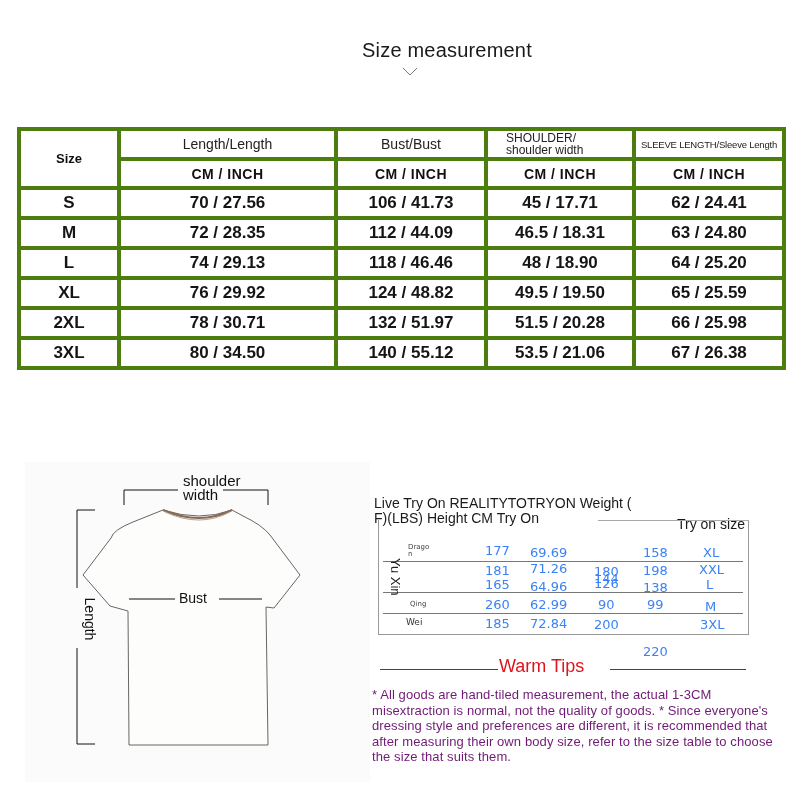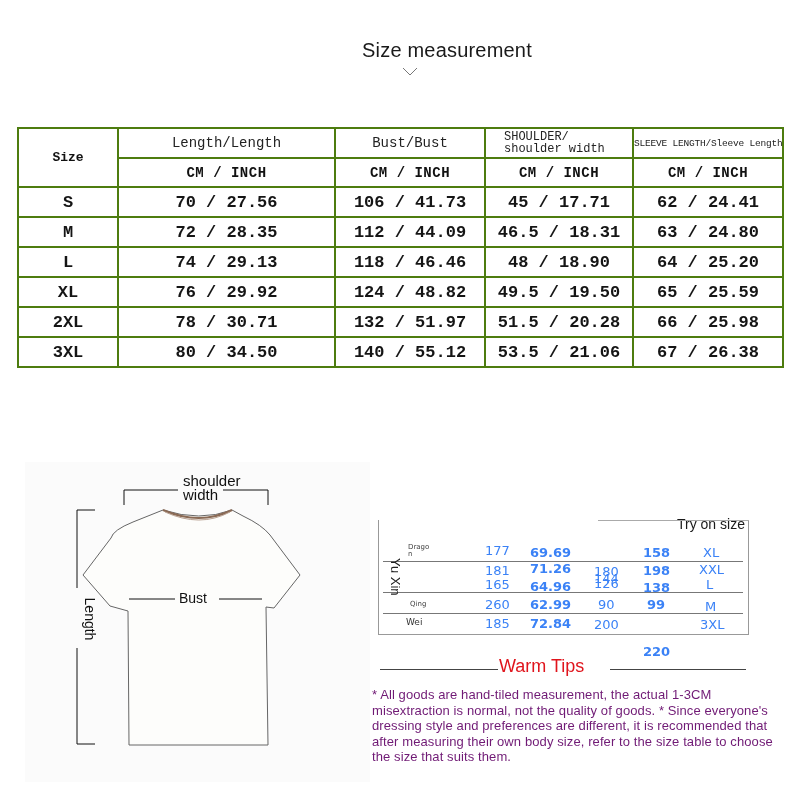--- a/index.html
+++ b/index.html
@@ -4,21 +4,21 @@
   <style>
     * { box-sizing: border-box; margin: 0; padding: 0; }
     html, body { width: 800px; height: 800px; background: #ffffff; overflow: hidden; }
     body { position: relative; font-family: "Liberation Sans", "DejaVu Sans", sans-serif; color: #111; }
 
     .title { position: absolute; left: 0; top: 39px; width: 894px; text-align: center; font-size: 20px; color: #1a1a1a; letter-spacing: 0.2px; }
     .title-chevron { position: absolute; left: 402px; top: 67px; width: 16px; height: 10px; }
 
     
     .size-table { position: absolute; left: 17px; top: 127px; width: 765px; border-collapse: collapse; table-layout: fixed; }
-    .size-table td { border: 2px solid #4d7c0f; text-align: center; vertical-align: middle; font-family: Liberation Mono, monospace; }
+    .size-table td { border: 4px solid #4d7c0f; text-align: center; vertical-align: middle; font-family: Liberation Sans, sans-serif; }
     .size-table .h-top { height: 30px; font-size: 14px; font-weight: normal; color: #222; }
     .size-table .h-sub { height: 29px; font-size: 14px; font-weight: bold; letter-spacing: 0.5px; }
     .size-table .row td { height: 30px; font-size: 17px; font-weight: bold; color: #151515; }
     .size-table .size-head { font-size: 13px; font-weight: bold; }
     .size-table .h-small { font-size: 12px; line-height: 12px; text-align: left; padding-left: 18px; }
     .size-table .h-tiny { font-size: 9.5px; white-space: nowrap; letter-spacing: -0.2px; }
 
     
     .tee-panel { position: absolute; left: 25px; top: 462px; width: 345px; height: 320px; background: #fbfbfb; }
     .tee-svg { position: absolute; left: 0; top: 0; width: 800px; height: 800px; pointer-events: none; }
@@ -28,21 +28,21 @@
     .lbl-bust { left: 179px; top: 591px; font-size: 14px; }
     .lbl-length { left: 60px; top: 612px; font-size: 14px; transform: rotate(90deg); transform-origin: center; width: 60px; text-align: center; }
 
     
     .tryon-heading { position: absolute; left: 374px; top: 496px; width: 300px; font-size: 14px; line-height: 15px; color: #1a1a1a; }
     .tryon-size-h { position: absolute; left: 677px; top: 516px; font-size: 14px; color: #1a1a1a; }
     .tryon-frame { position: absolute; left: 378px; top: 520px; width: 371px; height: 115px; border: 1px solid #999; border-top: none; }
     .tryon-frame::before { content: ""; position: absolute; left: 0; top: 0; width: 1px; height: 1px; }
     .tryon-rowline { position: absolute; height: 1px; background: #777; }
     .t-cell { position: absolute; font-size: 13px; color: #3b82f6; font-family: "DejaVu Sans", sans-serif; }
-    .t-b { font-weight: bold; }
+    .t-b { font-weight: normal; }
     .t-name-small { font-size: 7px; color: #444; }
     .t-name { font-size: 9px; color: #333; }
     .t-yuxin { position: absolute; left: 403px; top: 558px; font-size: 13px; color: #222; transform: rotate(90deg); transform-origin: left top; white-space: nowrap; }
 
     
     .tips-line { position: absolute; height: 1px; background: #444; top: 669px; }
     .tips-title { position: absolute; left: 499px; top: 656px; font-size: 18px; color: #e0141c; }
     .tips-body { position: absolute; left: 372px; top: 687px; width: 420px; font-size: 13px; line-height: 15.5px; color: #701a75; letter-spacing: 0.1px; }
   </style>
 </head>
@@ -138,21 +138,22 @@
 
   <polyline points="95,510 77,510 77,588" fill="none" stroke="#111" stroke-width="1"></polyline>
   <polyline points="77,648 77,744 95,744" fill="none" stroke="#111" stroke-width="1"></polyline>
 </svg>
 <div class="lbl lbl-shoulder">shoulder</div>
 <div class="lbl lbl-width">width</div>
 <div class="lbl lbl-bust">Bust</div>
 <div class="lbl lbl-length">Length</div>
 
 <div class="tryon-heading">
-  <br>
+  <span>Live Try On REALITYTOTRYON Weight (</span><br>
+  <span>F)(LBS) Height CM Try On</span>
 </div>
 <div class="tryon-size-h">Try on size</div>
 <div class="tryon-frame"></div>
 <div style="position:absolute;left:598px;top:520px;width:151px;height:1px;background:#aaa;"></div>
 
 <div class="tryon-rowline" style="left:383px;top:561px;width:360px;"></div>
 <div class="tryon-rowline" style="left:383px;top:592px;width:360px;"></div>
 <div class="tryon-rowline" style="left:383px;top:613px;width:360px;"></div>
 
 <div class="t-cell t-name-small" style="left:408px;top:544px;line-height:7px;">

